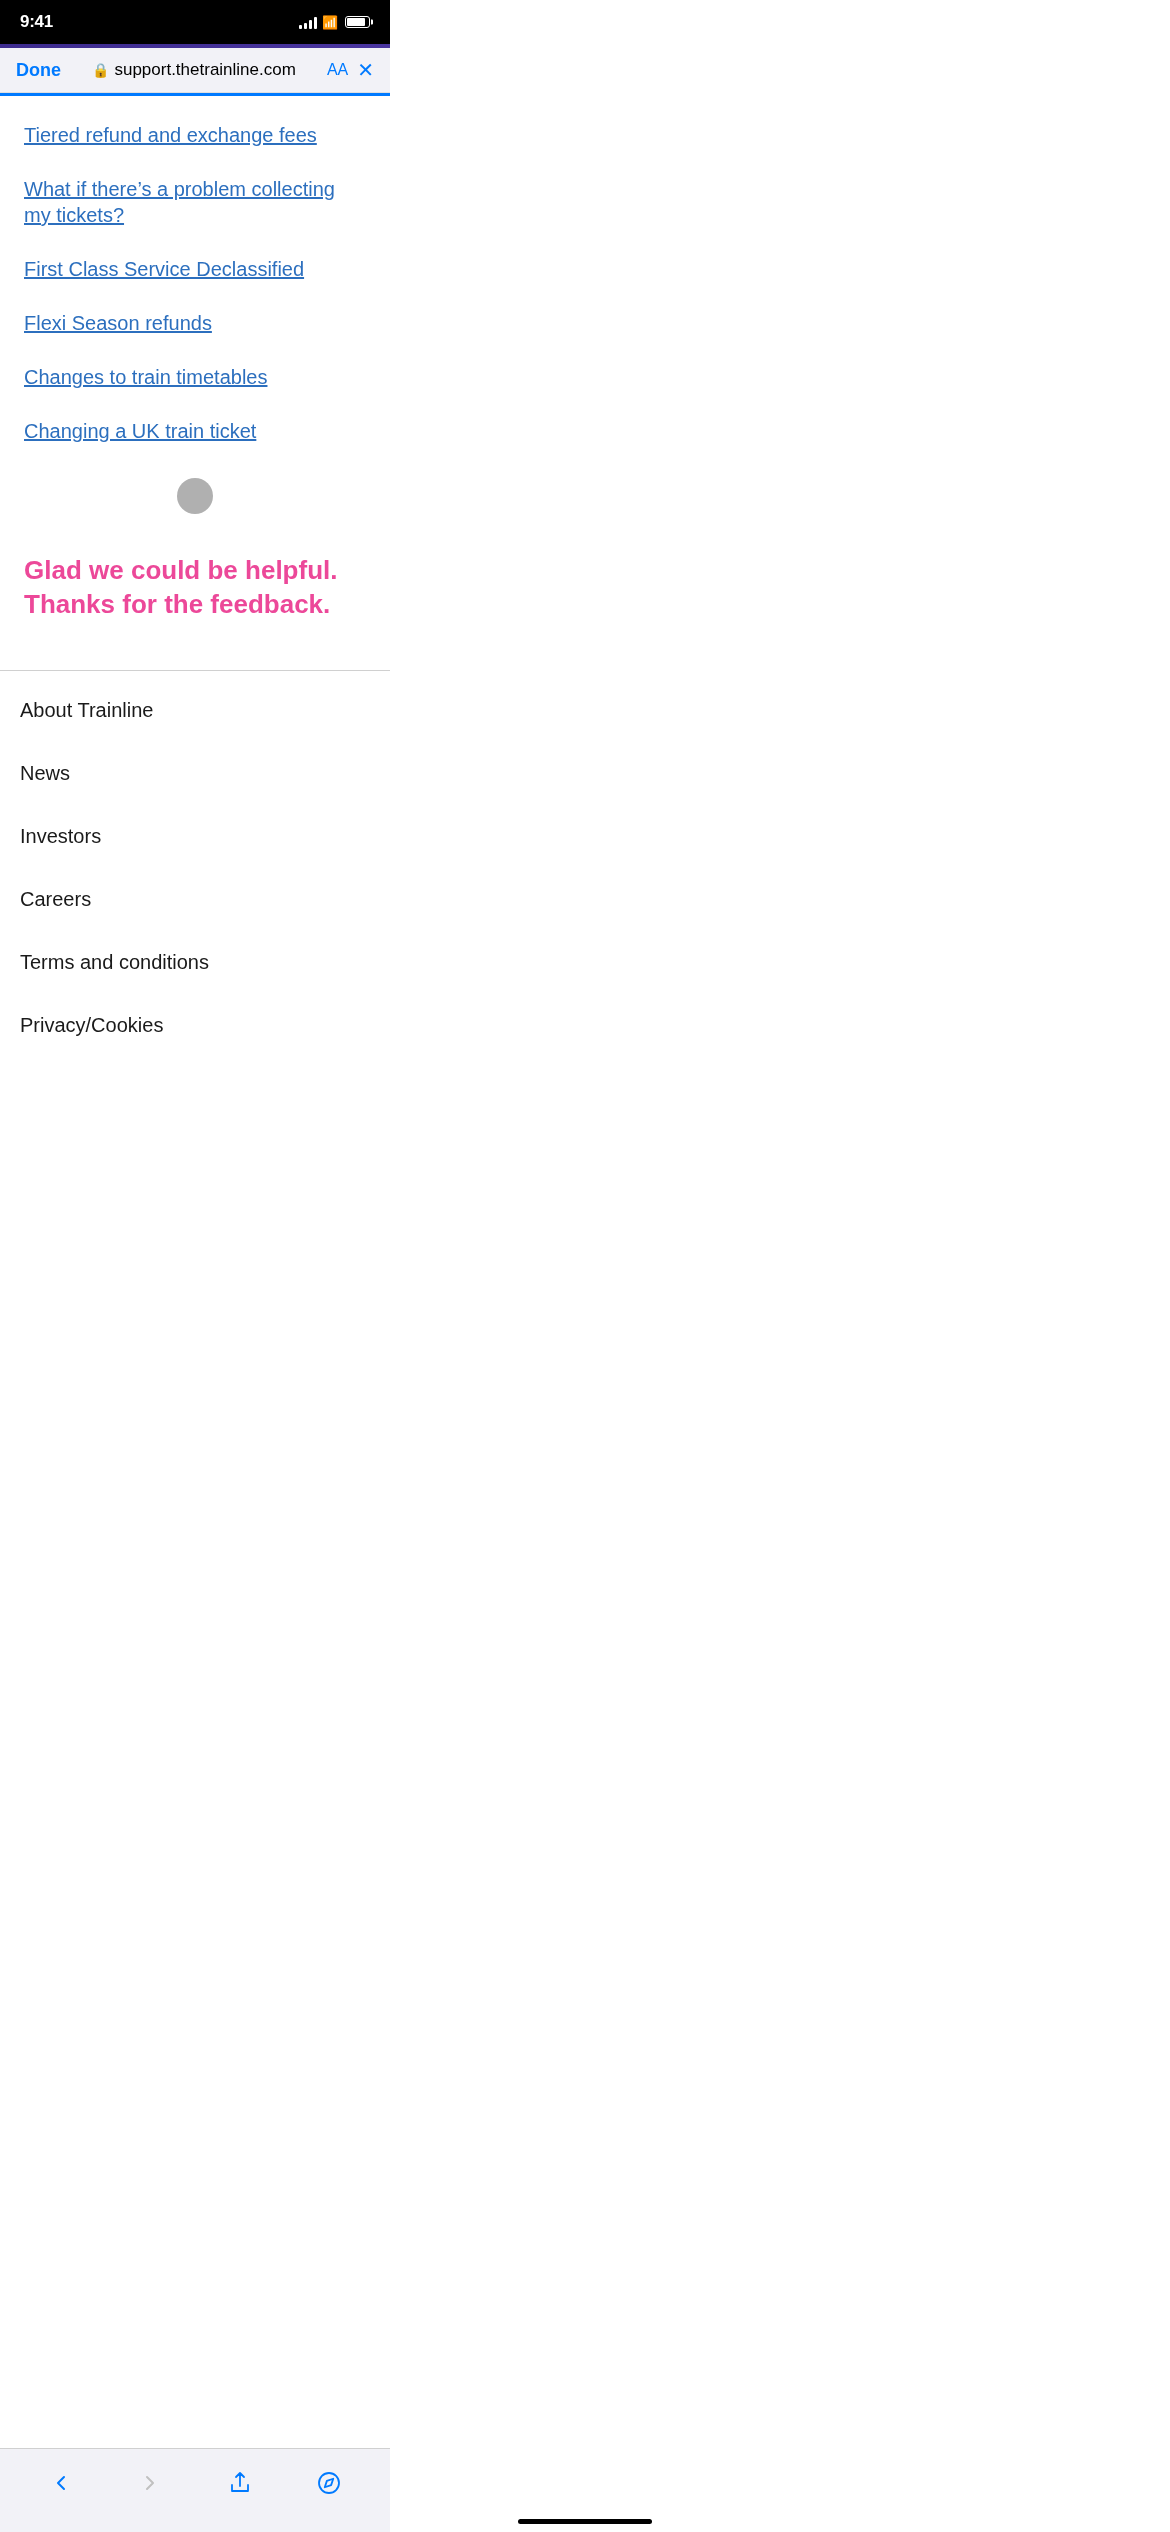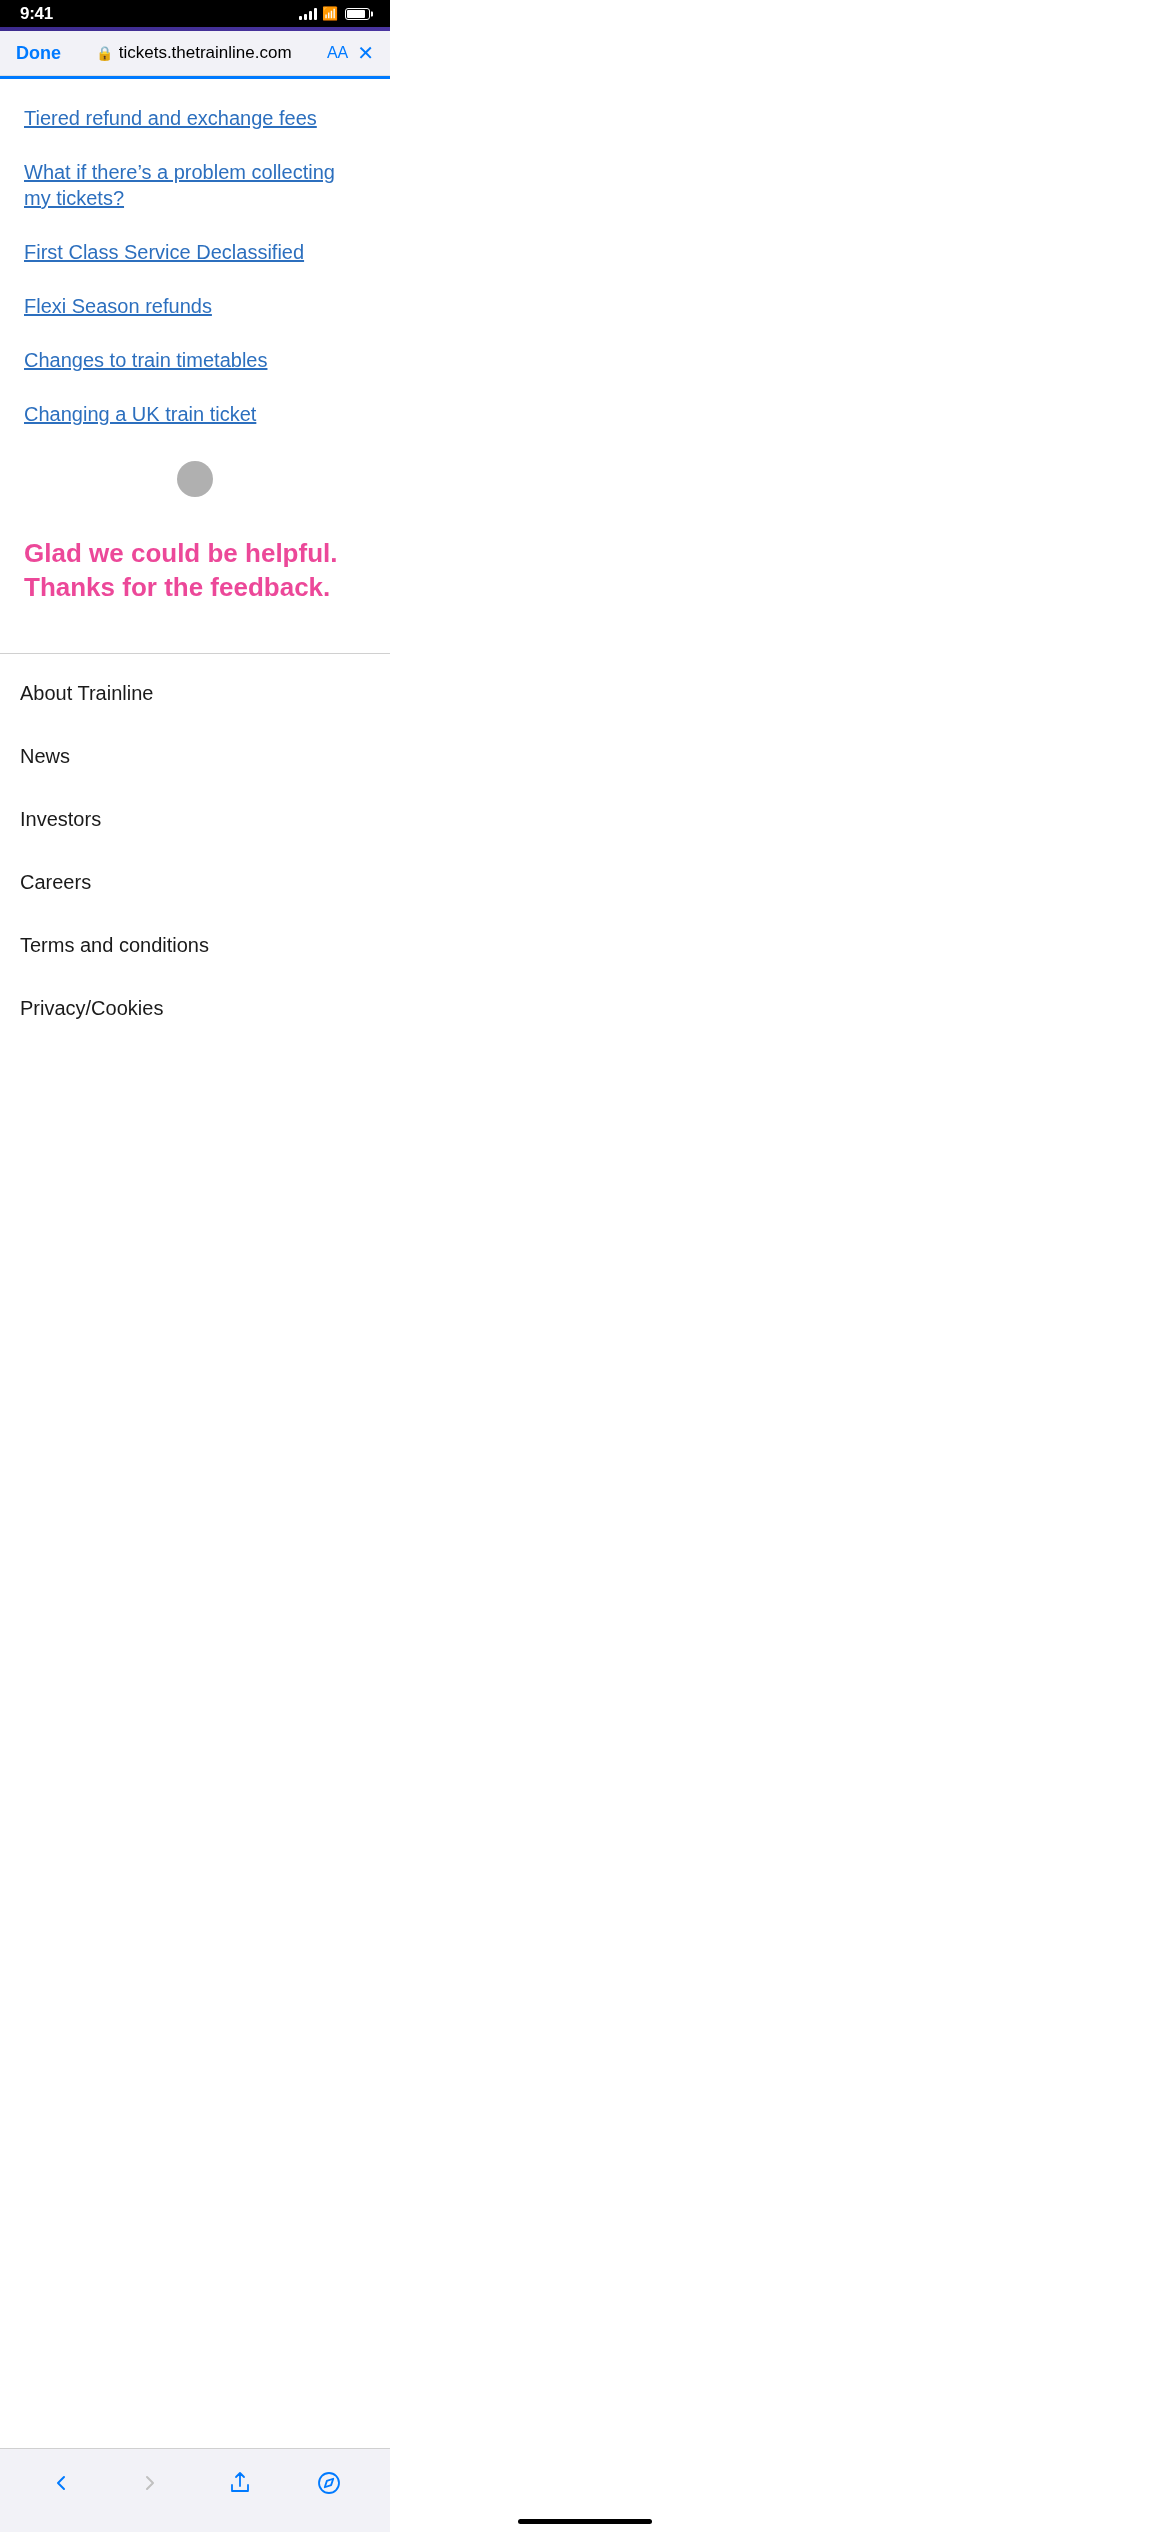--- a/index.html
+++ b/index.html
@@ -13,21 +13,21 @@
       width: 390px;
       min-height: 844px;
       background: #fff;
       font-family: -apple-system, BlinkMacSystemFont, 'Helvetica Neue', sans-serif;
       overflow-x: hidden;
     }
 
     
     .status-bar {
       background: #000;
-      height: 27px;
+      height: 44px;
       display: flex;
       align-items: center;
       justify-content: space-between;
       padding: 0 20px;
       color: #fff;
     }
 
     .status-time {
       font-size: 17px;
       font-weight: 600;
@@ -278,21 +278,21 @@
     </div>
   </div>
 </div>
 
 <div class="browser-accent"></div>
 
 <div class="browser-bar">
   <span class="browser-done">Done</span>
   <div class="browser-url">
     <span class="lock-icon">🔒</span>
-    <span>tickets.thetrainline.com</span>
+    <span>support.thetrainline.com</span>
   </div>
   <div class="browser-actions">
     <span class="browser-aa">AA</span>
     <span class="browser-close">✕</span>
   </div>
 </div>
 
 <div class="progress-bar"></div>
 
 <div class="content-wrapper">

